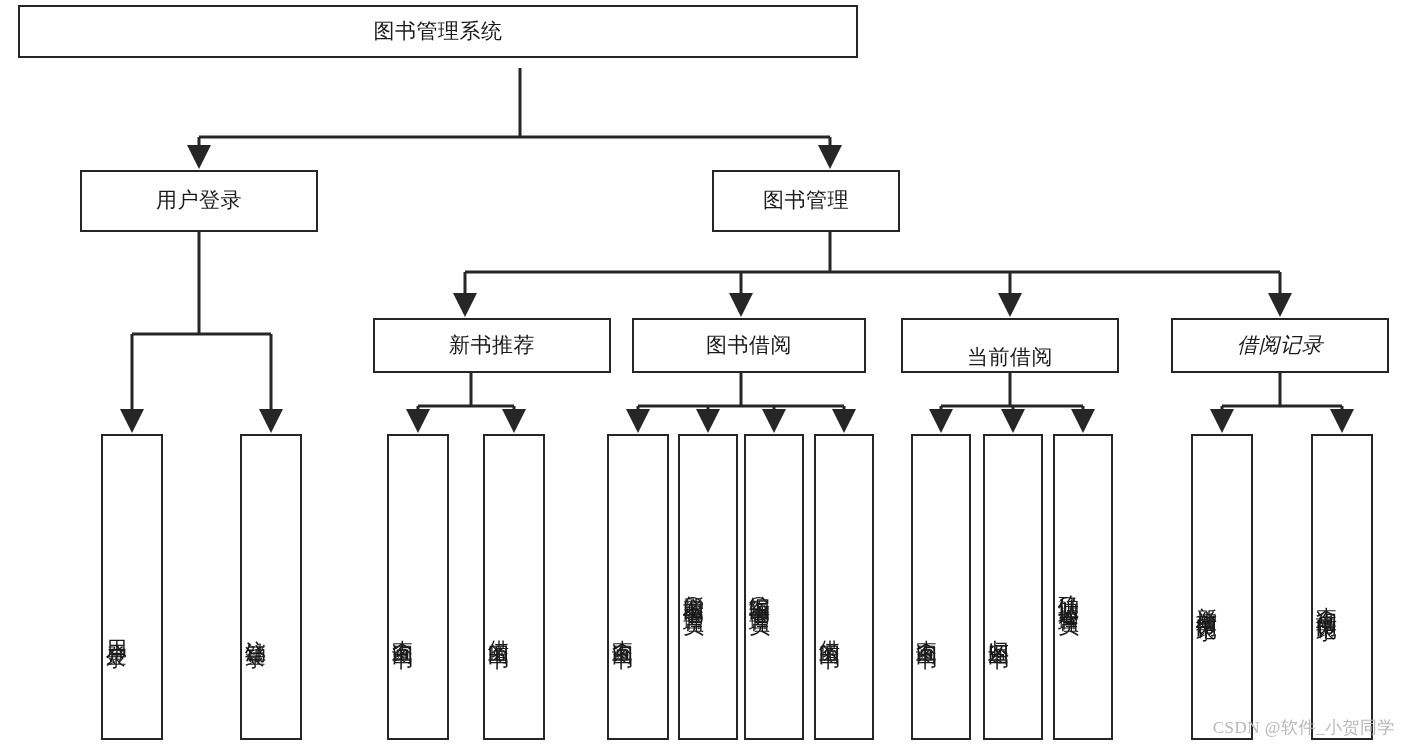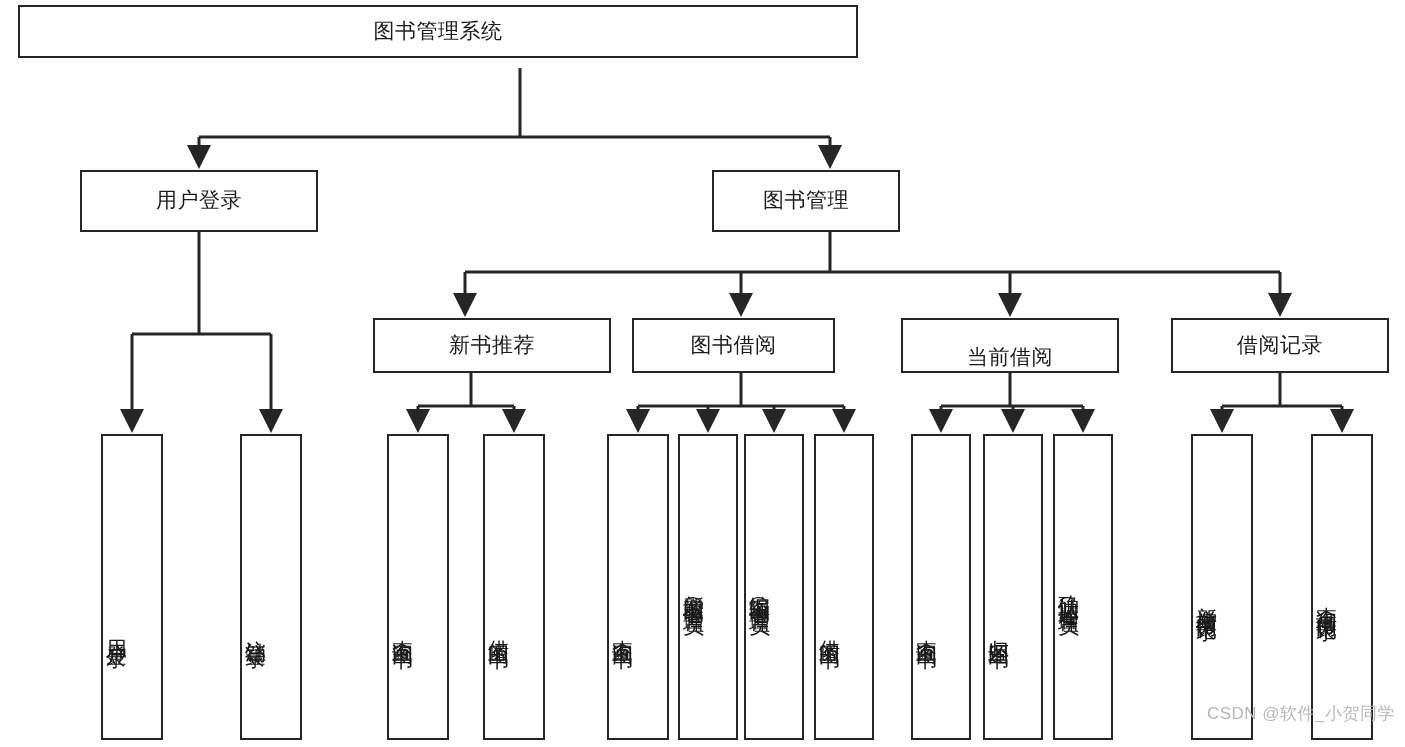--- a/index.html
+++ b/index.html
@@ -63,27 +63,27 @@
   }
   .node.vertical.pad-small .label {
     margin-top: 18px;
   }
   .node.vertical.pad-none .label {
     margin-top: 2px;
   }
   #watermark {
     position: absolute;
     right: 10px;
-    bottom: 22px;
+    bottom: 8px;
     color: #b7b7b7;
     font-size: 17px;
     letter-spacing: 0.5px;
     z-index: 5;
     white-space: nowrap;
-    font-family: Liberation Sans, sans-serif;
+    font-family: Liberation Serif, serif;
   }
 </style>
 </head>
 <body>
 
 <div id="canvas">
 
   <svg id="edges" viewBox="0 0 1405 747" width="1405" height="747" xmlns="http://www.w3.org/2000/svg">
     <defs>
       <marker id="arrow" viewBox="0 0 12 12" refX="10" refY="6" markerWidth="8" markerHeight="8" orient="auto-start-reverse">
@@ -143,29 +143,29 @@
   </div>
 
   <div class="node" style="left:712px; top:170px; width:188px; height:62px;">
     <span class="label">图书管理</span>
   </div>
 
   <div class="node" style="left:354px; top:318px; width:238px; height:55px;margin-left:19px;">
     <span class="label">新书推荐</span>
   </div>
 
-  <div class="node" style="left:632px; top:318px; width:203px; height:55px;">
+  <div class="node" style="left:632px; top:318px; width:234px; height:55px;">
     <span class="label">图书借阅</span>
   </div>
 
   <div class="node" style="left:901px; top:318px; width:218px; height:55px;align-items:flex-end;">
     <span class="label">当前借阅</span>
   </div>
 
-  <div class="node" style="left:1171px; top:318px; width:218px; height:55px;">
+  <div class="node" style="left:1171px; top:318px; width:218px; height:55px;font-style:italic;">
     <span class="label">借阅记录</span>
   </div>
 
   <div class="node vertical pad-mid" style="left:101px; top:434px; width:62px; height:306px;">
     <span class="label">用户登录</span>
   </div>
 
   <div class="node vertical pad-mid" style="left:240px; top:434px; width:62px; height:306px;">
     <span class="label">注销登录</span>
   </div>

